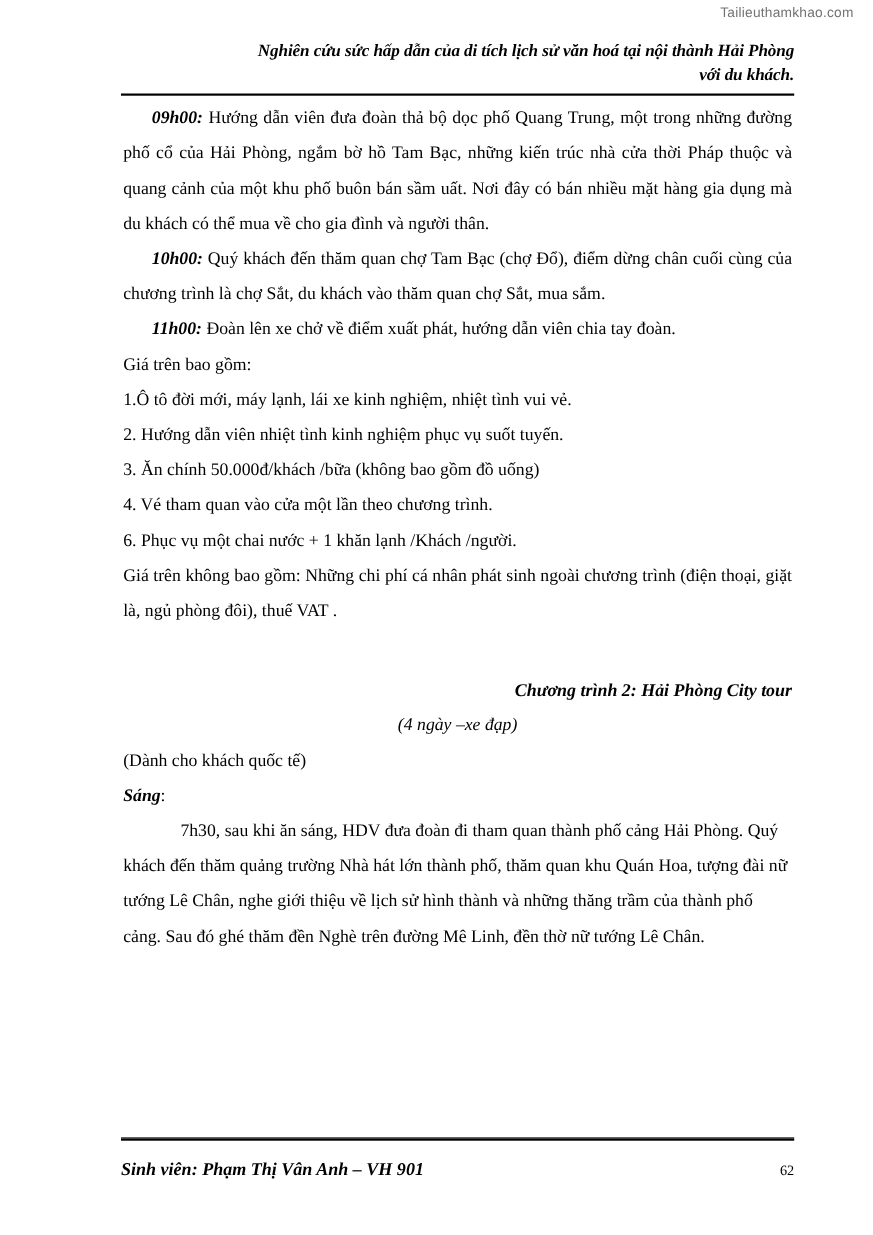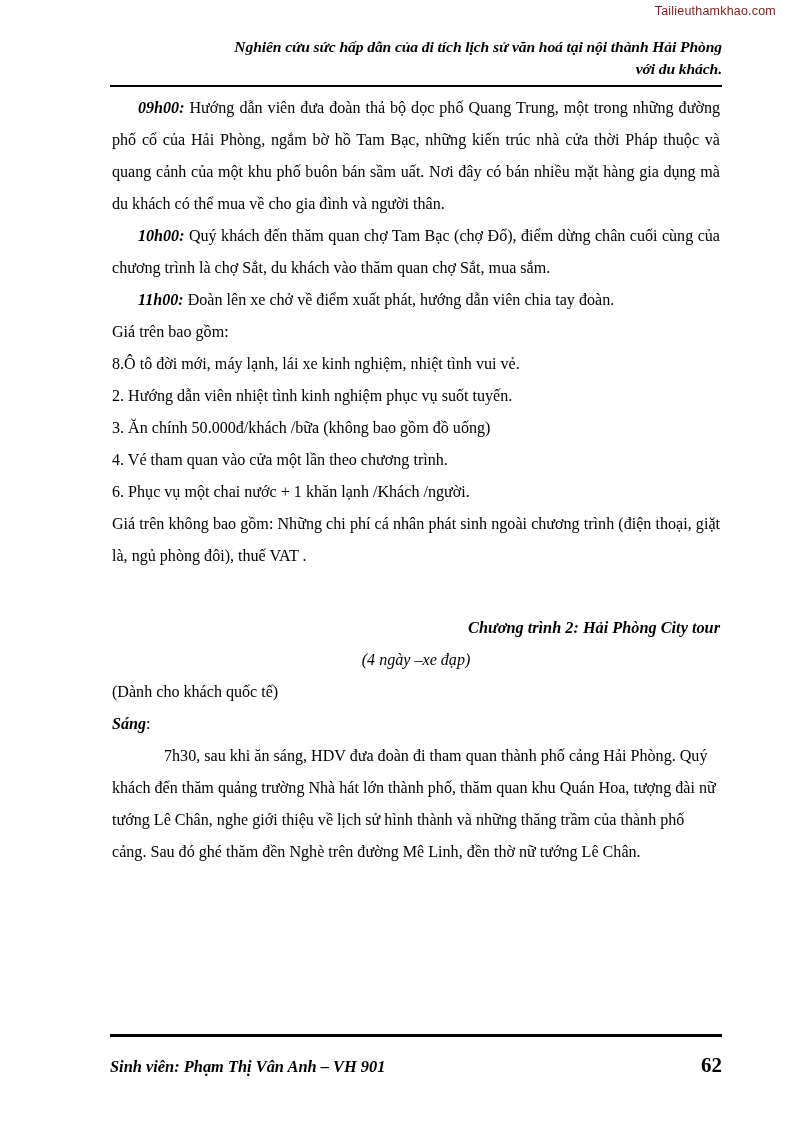--- a/index.html
+++ b/index.html
@@ -25,21 +25,21 @@
   }
 
   
   .watermark {
     position: absolute;
     top: 4px;
     right: 18px;
     font-family: "Liberation Sans", "DejaVu Sans", sans-serif;
     font-size: 12.5px;
     letter-spacing: 0.2px;
-    color: #7f1d1d;
+    color: #737373;
     white-space: nowrap;
   }
 
   
   .header {
     position: absolute;
     left: 110px;
     top: 36px;
     width: 612px;
   }
@@ -123,22 +123,22 @@
     justify-content: space-between;
     align-items: baseline;
     margin-top: 16px;
   }
   .footer-name {
     font-weight: bold;
     font-style: italic;
     font-size: 16.4px;
   }
   .footer-page {
-    font-weight: bold;
-    font-size: 21px;
+    font-weight: normal;
+    font-size: 13px;
   }
 </style>
 </head>
 <body>
 
 <div class="page">
 
   <div class="watermark">Tailieuthamkhao.com</div>
 
   <div class="header">
@@ -153,21 +153,21 @@
 
     <p class="indent"><span class="bi">09h00:</span><span> Hướng dẫn viên đưa đoàn thả bộ dọc phố Quang Trung, một trong những đường phố cổ của Hải Phòng, ngắm bờ hồ Tam  Bạc, những kiến trúc nhà cửa thời Pháp thuộc và quang cảnh của một khu phố buôn bán sầm uất. Nơi đây có bán nhiều mặt hàng gia dụng mà du khách có thể mua về cho gia đình và người thân.</span></p>
 
     <p class="indent"><span class="bi">10h00:</span><span> Quý khách đến thăm quan chợ Tam Bạc (chợ Đổ), điểm dừng chân cuối cùng của chương trình là chợ Sắt, du khách vào thăm quan chợ Sắt, mua sắm.</span></p>
 
     <p class="indent"><span class="bi">11h00:</span><span> Đoàn lên xe chở về điểm xuất phát, hướng dẫn viên chia tay đoàn.</span></p>
 
 
     <p>Giá trên bao gồm:</p>
 
-    <p>8.Ô tô đời mới, máy lạnh, lái xe kinh nghiệm, nhiệt tình vui vẻ.</p>
+    <p>1.Ô tô đời mới, máy lạnh, lái xe kinh nghiệm, nhiệt tình vui vẻ.</p>
     <p>2. Hướng dẫn viên nhiệt tình kinh nghiệm phục vụ suốt tuyến.</p>
     <p>3. Ăn chính 50.000đ/khách /bữa (không bao gồm đồ uống)</p>
     <p>4. Vé tham quan vào cửa một lần theo chương trình.</p>
     <p>6. Phục vụ một chai nước + 1 khăn lạnh /Khách /người.</p>
 
     <p>Giá trên không bao gồm: Những chi phí cá nhân phát sinh ngoài chương trình (điện thoại, giặt là, ngủ phòng đôi), thuế VAT .</p>
 
     <div class="spacer-lg"></div>
 
     <p class="prog-title">Chương trình 2:  Hải Phòng City tour</p>

